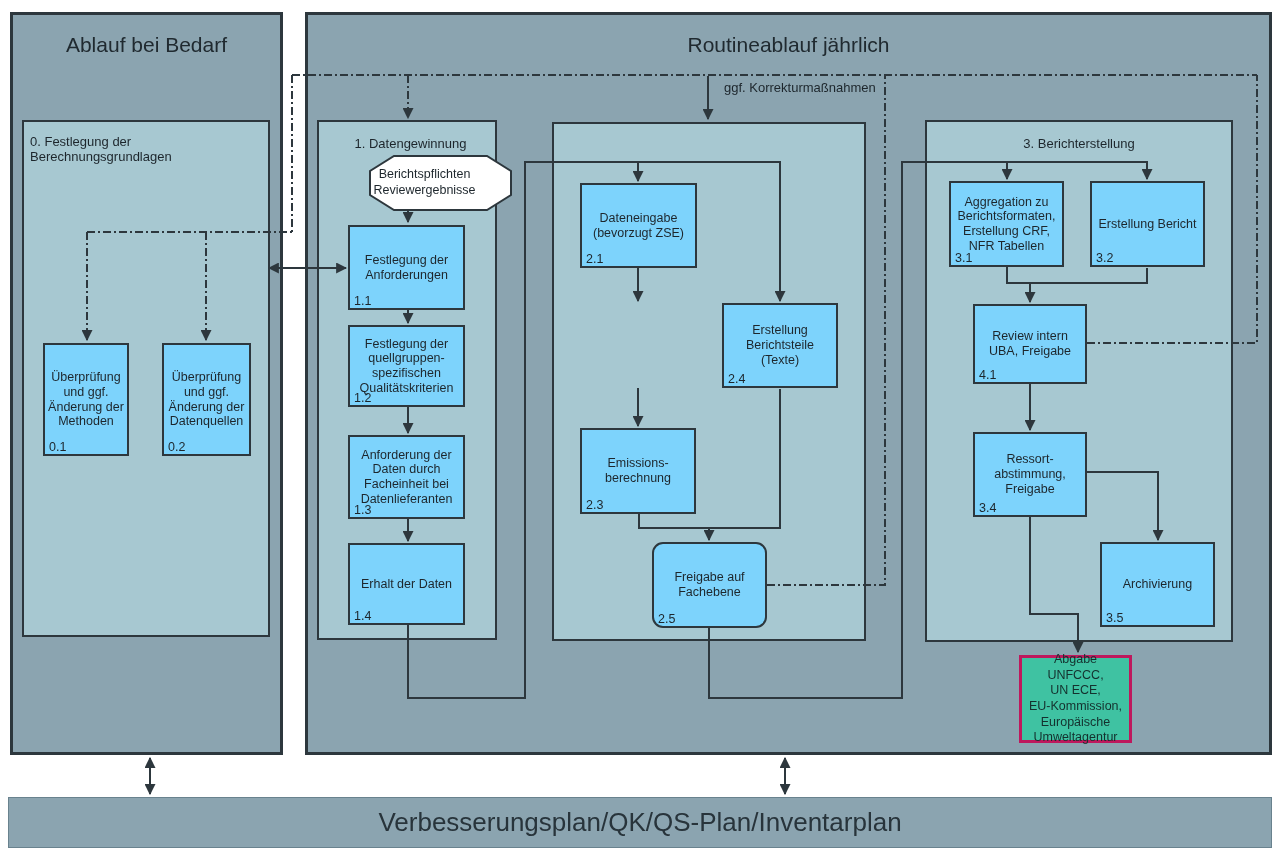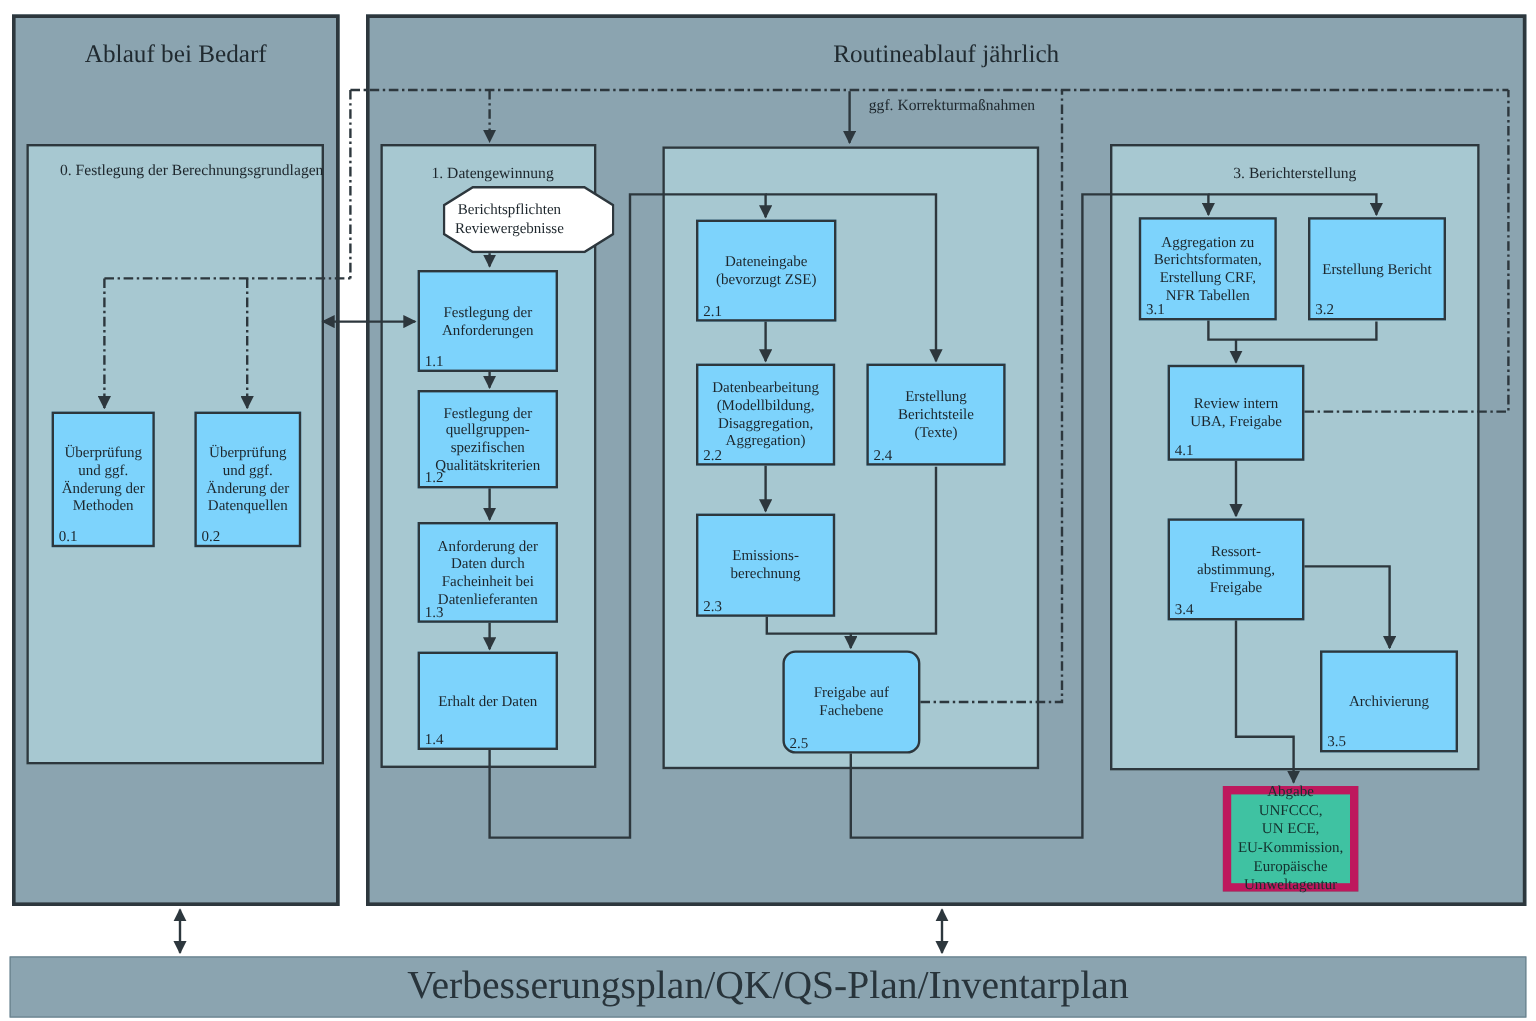--- a/index.html
+++ b/index.html
@@ -1,39 +1,39 @@
 <!DOCTYPE html>
 <html><head>
 <meta charset="utf-8">
 <style>
   html,body{margin:0;padding:0;background:#ffffff;}
   .canvas{position:relative;width:1280px;height:851px;background:#ffffff;overflow:hidden;
-          font-family:Liberation Serif, serif;color:#1d262c;}
+          font-family:Liberation Sans, sans-serif;color:#1d262c;}
   .panel{position:absolute;background:#8ba4b0;border:3px solid #2d373d;box-sizing:border-box;}
   .panel-title{position:absolute;text-align:center;font-size:21px;color:#202a30;}
   .colbox{position:absolute;background:#a7c8d1;border:2px solid #2d373d;box-sizing:border-box;}
   .coltitle{position:absolute;text-align:center;font-size:13px;color:#1d262c;}
   .coltitle .blk{display:inline-block;text-align:left;white-space:pre-line;line-height:1.3;}
-  .grouplabel{position:absolute;font-size:13px;text-align:left;margin-left:20px;}
+  .grouplabel{position:absolute;font-size:13px;text-align:left;}
   .pbox{position:absolute;background:#7dd3fc;border:2px solid #2d373d;box-sizing:border-box;
         display:flex;align-items:center;justify-content:center;text-align:center;
         font-size:12.5px;line-height:1.18;}
   .btext{white-space:pre-line;padding:2px 3px;}
   .bnum{position:absolute;left:4px;bottom:1px;font-size:12.5px;line-height:1;}
   .octwrap{position:absolute;}
   .oct-text{position:absolute;left:0;top:0;right:0;bottom:0;display:flex;align-items:center;
             justify-content:center;text-align:center;font-size:12.5px;line-height:1.25;
             white-space:pre-line;}
-  .tealbox{position:absolute;background:#3fc2a2;border:7px solid #be185d;box-sizing:border-box;
+  .tealbox{position:absolute;background:#3fc2a2;border:3px solid #be185d;box-sizing:border-box;
            display:flex;align-items:center;justify-content:center;text-align:center;
            font-size:12.5px;line-height:1.25;color:#14312e;}
   .feedback-label{position:absolute;font-size:13px;color:#1d262c;}
   .bottom-bar{position:absolute;left:8px;top:797px;width:1264px;height:51px;background:#8ba4b0;
               border:1px solid #69828e;box-sizing:border-box;display:flex;align-items:center;
-              justify-content:center;font-size:33px;color:#28343b;}
+              justify-content:center;font-size:26px;color:#28343b;}
   .overlay{position:absolute;left:0;top:0;z-index:10;pointer-events:none;}
 </style>
 </head>
 <body>
 
 <div class="canvas">
 
   <div class="panel" style="left:10px;top:12px;width:273px;height:743px;"></div>
   <div class="panel" style="left:305px;top:12px;width:967px;height:743px;"></div>
 
@@ -92,27 +92,20 @@
     <div class="btext">Erhalt der Daten</div>
     <div class="bnum">1.4</div>
   </div>
 
   <div class="colbox" style="left:552px;top:122px;width:314px;height:519px;"></div>
 
   <div class="pbox" style="left:580px;top:183px;width:117px;height:85px;">
     <div class="btext">Dateneingabe
 (bevorzugt ZSE)</div>
     <div class="bnum">2.1</div>
-  </div>
-  <div class="pbox" style="left:580px;top:303px;width:116px;height:85px;">
-    <div class="btext">Datenbearbeitung
-(Modellbildung,
-Disaggregation,
-Aggregation)</div>
-    <div class="bnum">2.2</div>
   </div>
   <div class="pbox" style="left:722px;top:303px;width:116px;height:85px;">
     <div class="btext">Erstellung
 Berichtsteile
 (Texte)</div>
     <div class="bnum">2.4</div>
   </div>
   <div class="pbox" style="left:580px;top:428px;width:116px;height:86px;">
     <div class="btext">Emissions-
 berechnung</div>

